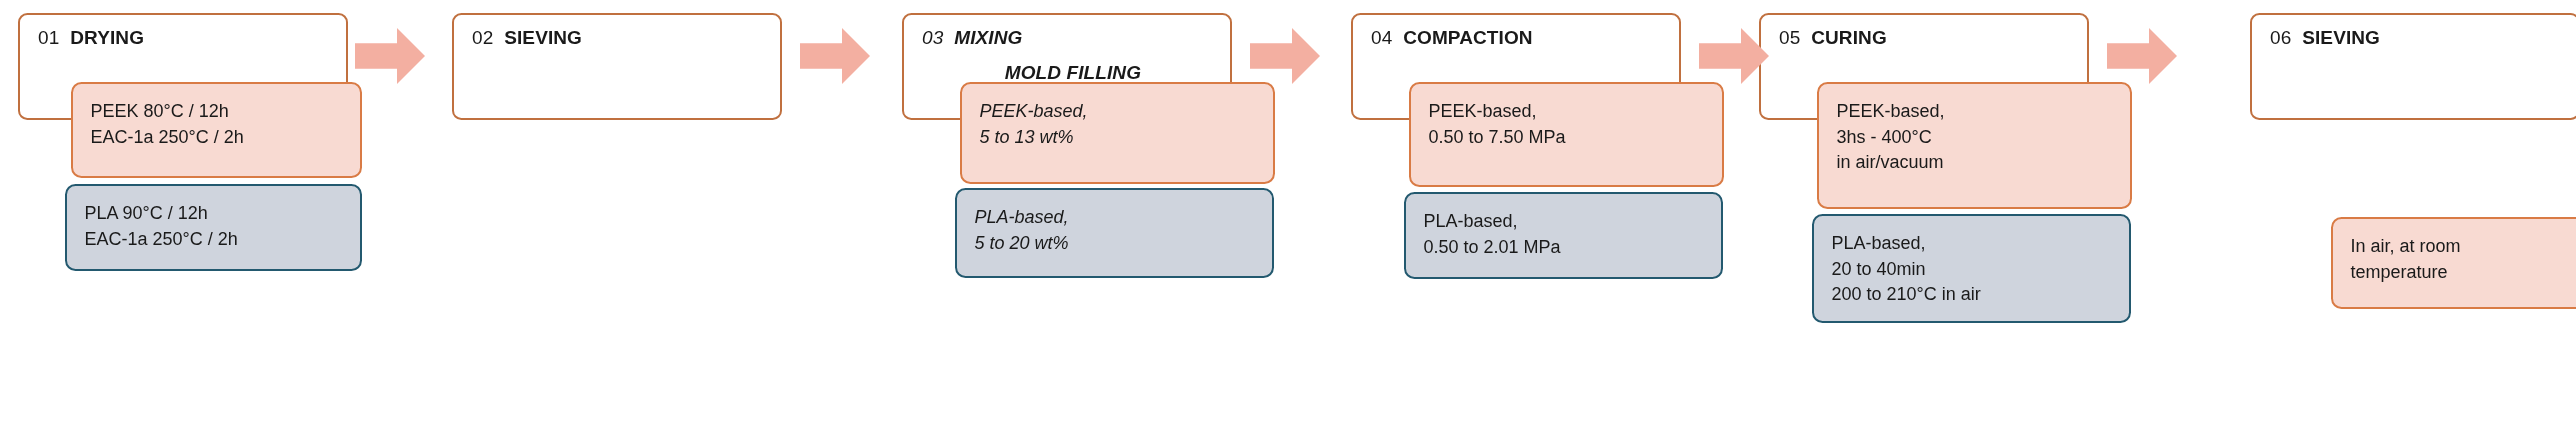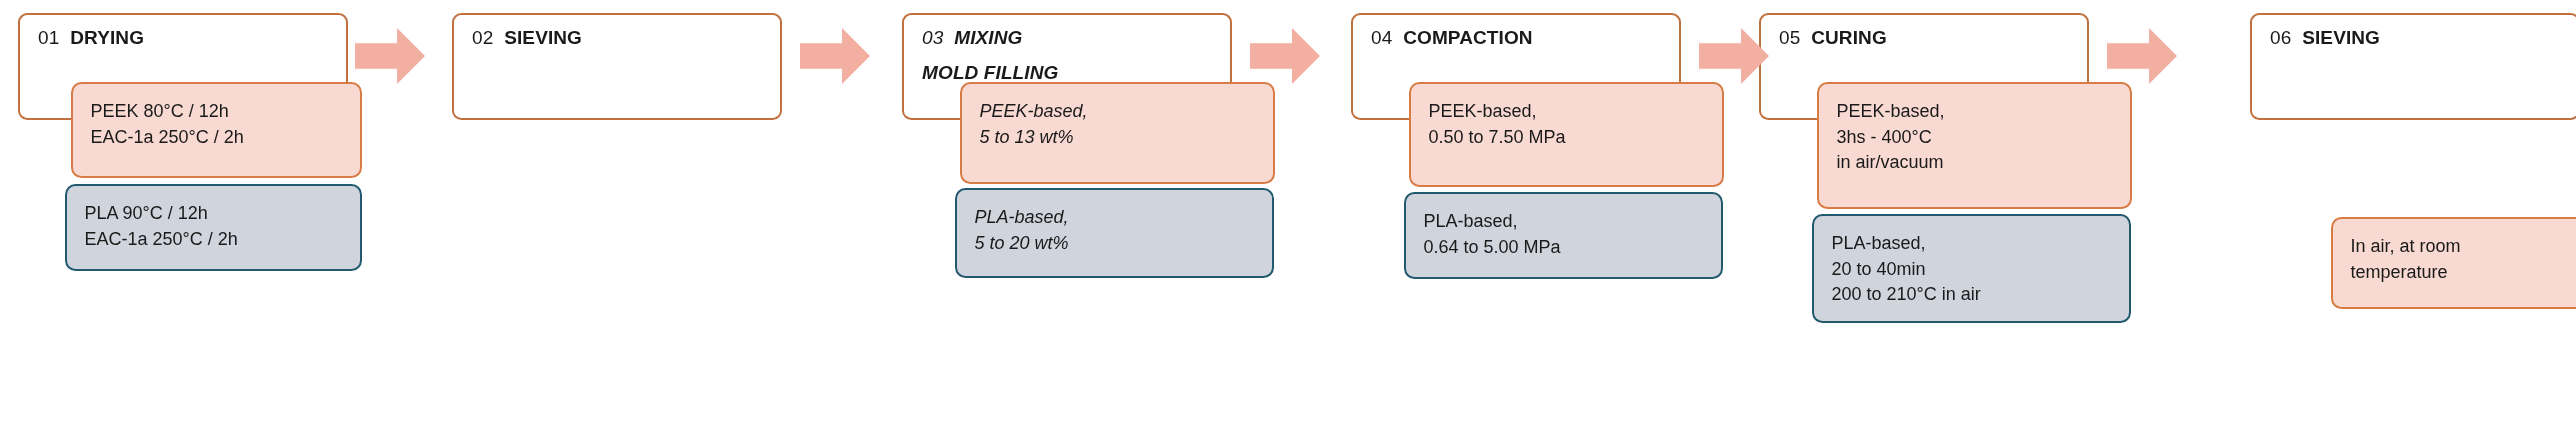--- a/index.html
+++ b/index.html
@@ -57,20 +57,21 @@
   .hdr-num {
     font-weight: 400;
   }
   .hdr-name {
     font-weight: 700;
   }
   .hdr-sub {
     display: block;
     font-weight: 700;
     margin-top: 10.5px;
+    text-align: center;
   }
 
   
   .card {
     position: absolute;
     box-sizing: border-box;
     border-radius: 10.5px;
     z-index: 3;
     padding: 15px 17.5px 0 17.5px;
     font-size: 18px;
@@ -241,21 +242,21 @@
         <span class="hdr-num">04</span>
         <span>&nbsp;</span><span class="hdr-name">COMPACTION</span>
       </div>
     </div>
     <div class="card card-peek top-m">
       <span class="card-line">PEEK-based,</span>
       <span class="card-line">0.50 to 7.50 MPa</span>
     </div>
     <div class="card card-pla bot-m">
       <span class="card-line">PLA-based,</span>
-      <span class="card-line">0.64 to 5.00 MPa</span>
+      <span class="card-line">0.50 to 2.01 MPa</span>
     </div>
     <div class="arrow" style="left:366px;">
       <svg viewBox="0 0 120 96" xmlns="http://www.w3.org/2000/svg" aria-hidden="true">
         <polygon points="0,26 72,26 72,0 120,48 72,96 72,70 0,70" fill="#F3AFA1"></polygon>
       </svg>
     </div>
   </div>
 
   <div class="step" style="left:1741px;">
     <div class="hdr">

